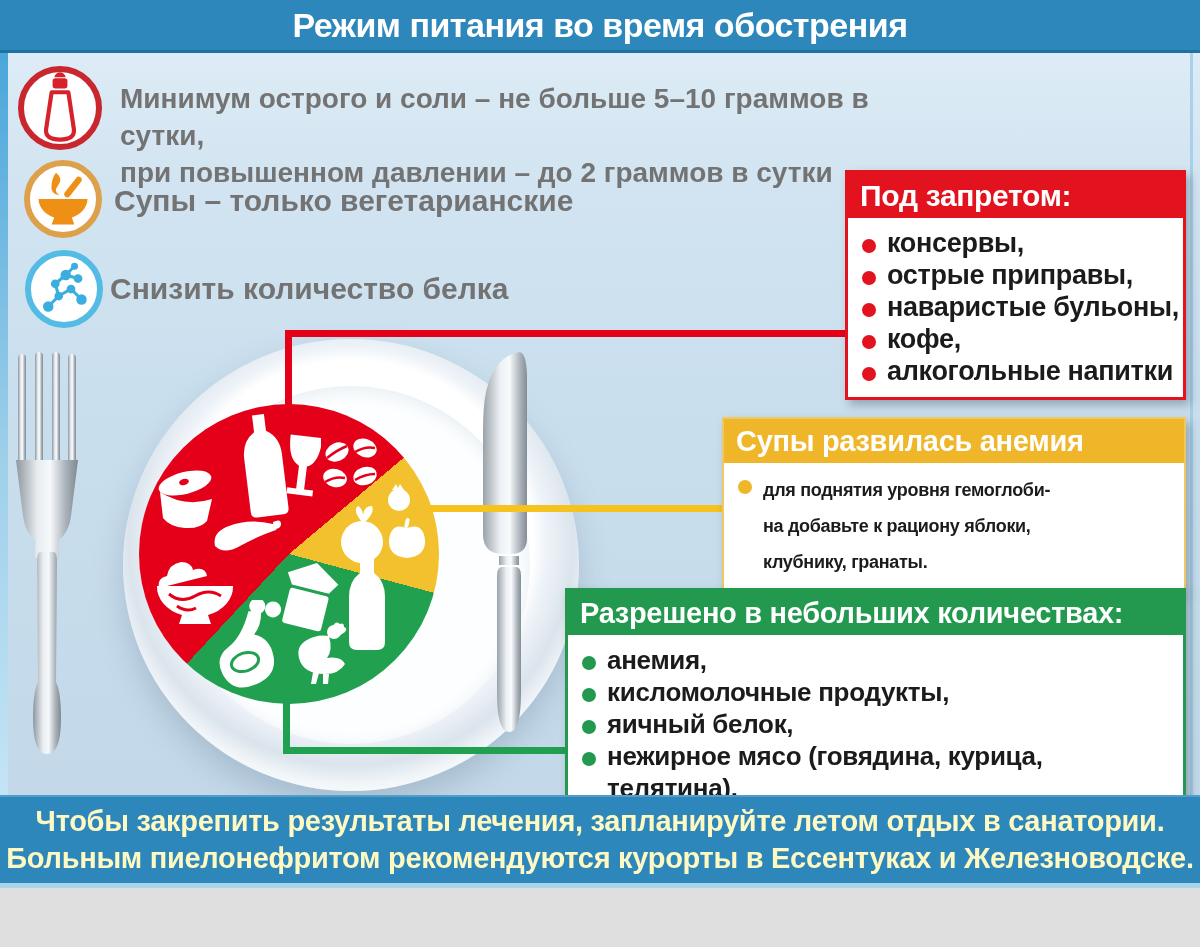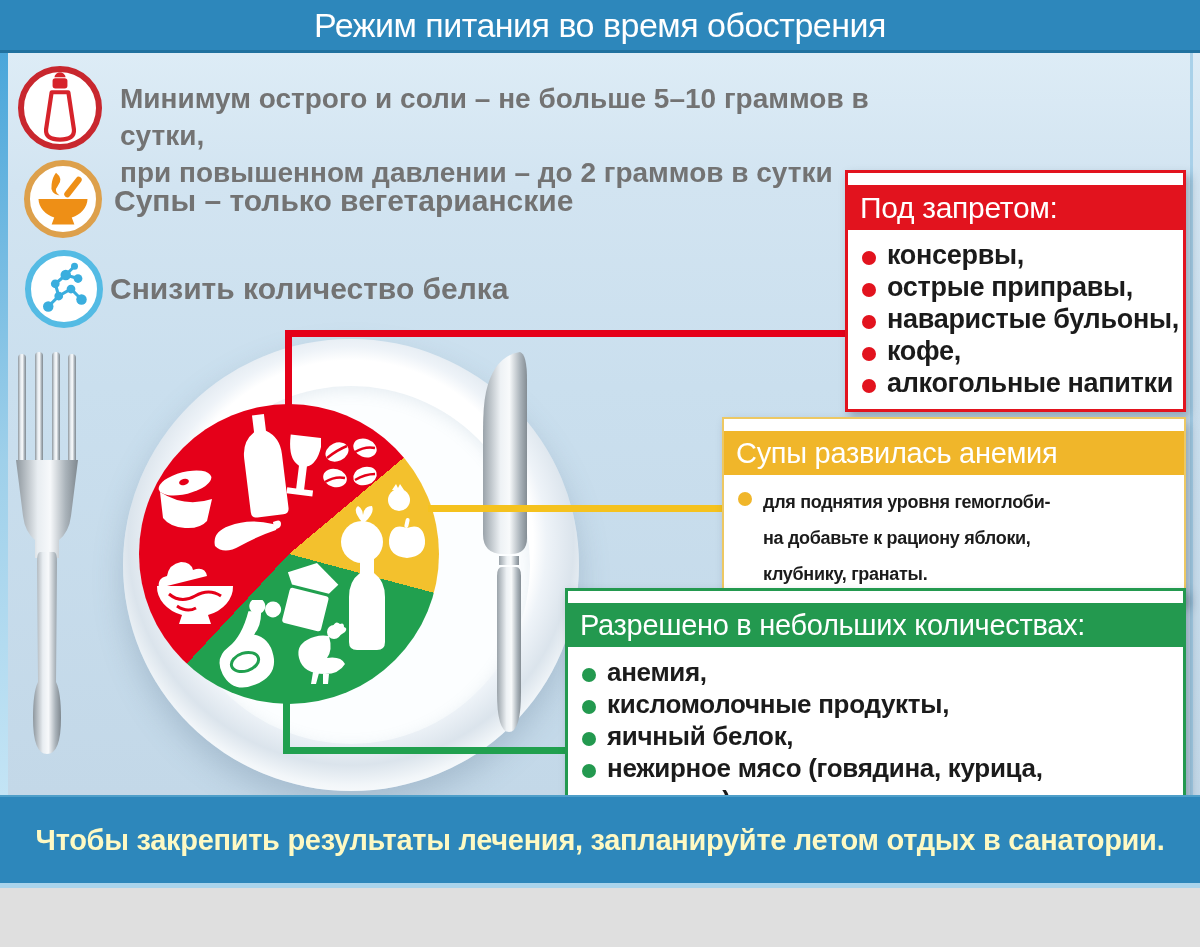--- a/index.html
+++ b/index.html
@@ -3,21 +3,21 @@
 <meta charset="utf-8">
 <style>
   html,body{margin:0;padding:0;background:#dfdfdf;}
   #stage{position:relative;width:1200px;height:947px;overflow:hidden;
          font-family:"Liberation Sans",sans-serif;background:#cfe2ef;}
   .abs{position:absolute;}
 
   
   .titlebar{left:0;top:0;width:1200px;height:50px;background:#2d87bb;
             border-bottom:3px solid #20719f;display:flex;align-items:center;justify-content:center;}
-  .titlebar h1{margin:0;color:#ffffff;font-size:34px;font-weight:normal;letter-spacing:-.5px;}
+  .titlebar h1{margin:0;color:#ffffff;font-size:34px;font-weight:bold;letter-spacing:-.5px;}
 
   
   .content{left:0;top:53px;width:1200px;height:742px;
            background:linear-gradient(180deg,#ddecf6 0%,#d2e4f1 18%,#cadfee 45%,#c3d8e8 100%);}
   .left-strip{left:0;top:53px;width:8px;height:742px;
               background:linear-gradient(180deg,#4aa6da,#9fd0ea 55%,#c3e4f5);}
   .right-strip{left:1190px;top:53px;width:3px;height:742px;background:#9ccbe6;opacity:.8;}
 
   
   .rule-icon{border-radius:50%;background:#fff;box-sizing:border-box;
@@ -37,21 +37,21 @@
   .pie svg{position:absolute;}
 
   
   .ln{position:absolute;}
   .ln-red{background:#e50019;}
   .ln-yel{background:#f5c21e;}
   .ln-grn{background:#21a04f;}
 
   
   .box{position:absolute;background:#fff;box-shadow:4px 5px 9px rgba(40,60,80,.35);box-sizing:border-box;}
-  .box-h{color:#fff;font-weight:normal;display:flex;align-items:center;padding:0 12px;letter-spacing:-.3px;margin-top:12px;}
+  .box-h{color:#fff;font-weight:bold;display:flex;align-items:center;padding:0 12px;letter-spacing:-.3px;}
   .box ul{list-style:none;margin:0;padding:9px 4px 10px 12px;}
   .box li{position:relative;padding-left:27px;font-weight:bold;color:#1b1b1b;letter-spacing:-.3px;white-space:pre-line;}
   .box li::before{content:"";position:absolute;left:2px;top:.45em;width:14px;height:14px;border-radius:50%;}
   .b-red{border:3px solid #e2131e;}   .b-red .box-h{background:#e2131e;height:45px;font-size:30px;}
   .b-red li{font-size:27px;line-height:32px;}      .b-red li::before{background:#e2131e;}
   .b-yel{border:2px solid #edc863;}   .b-yel .box-h{background:#f0b62a;height:44px;font-size:29px;}
   .b-yel li{font-size:18px;line-height:36px;}      .b-yel li::before{background:#f0b62a;}
   .b-grn{border:3px solid #23994f;}   .b-grn .box-h{background:#23994f;height:44px;font-size:29px;}
   .b-grn li{font-size:26px;line-height:32px;}      .b-grn li::before{background:#23994f;}
 
@@ -262,17 +262,18 @@
     <ul>
       <li>анемия,</li>
       <li>кисломолочные продукты,</li>
       <li>яичный белок,</li>
       <li>нежирное мясо (говядина, курица, телятина).</li>
     </ul>
   </div>
 
   <footer class="abs footer">
     <div>Чтобы закрепить результаты лечения, запланируйте летом отдых в санатории.</div>
+    <div>Больным пиелонефритом рекомендуются курорты в Ессентуках и Железноводске.</div>
   </footer>
   <div class="abs footer-edge"></div>
   <div class="abs bottom-gray"></div>
 
 </div>
 
 </body></html>

